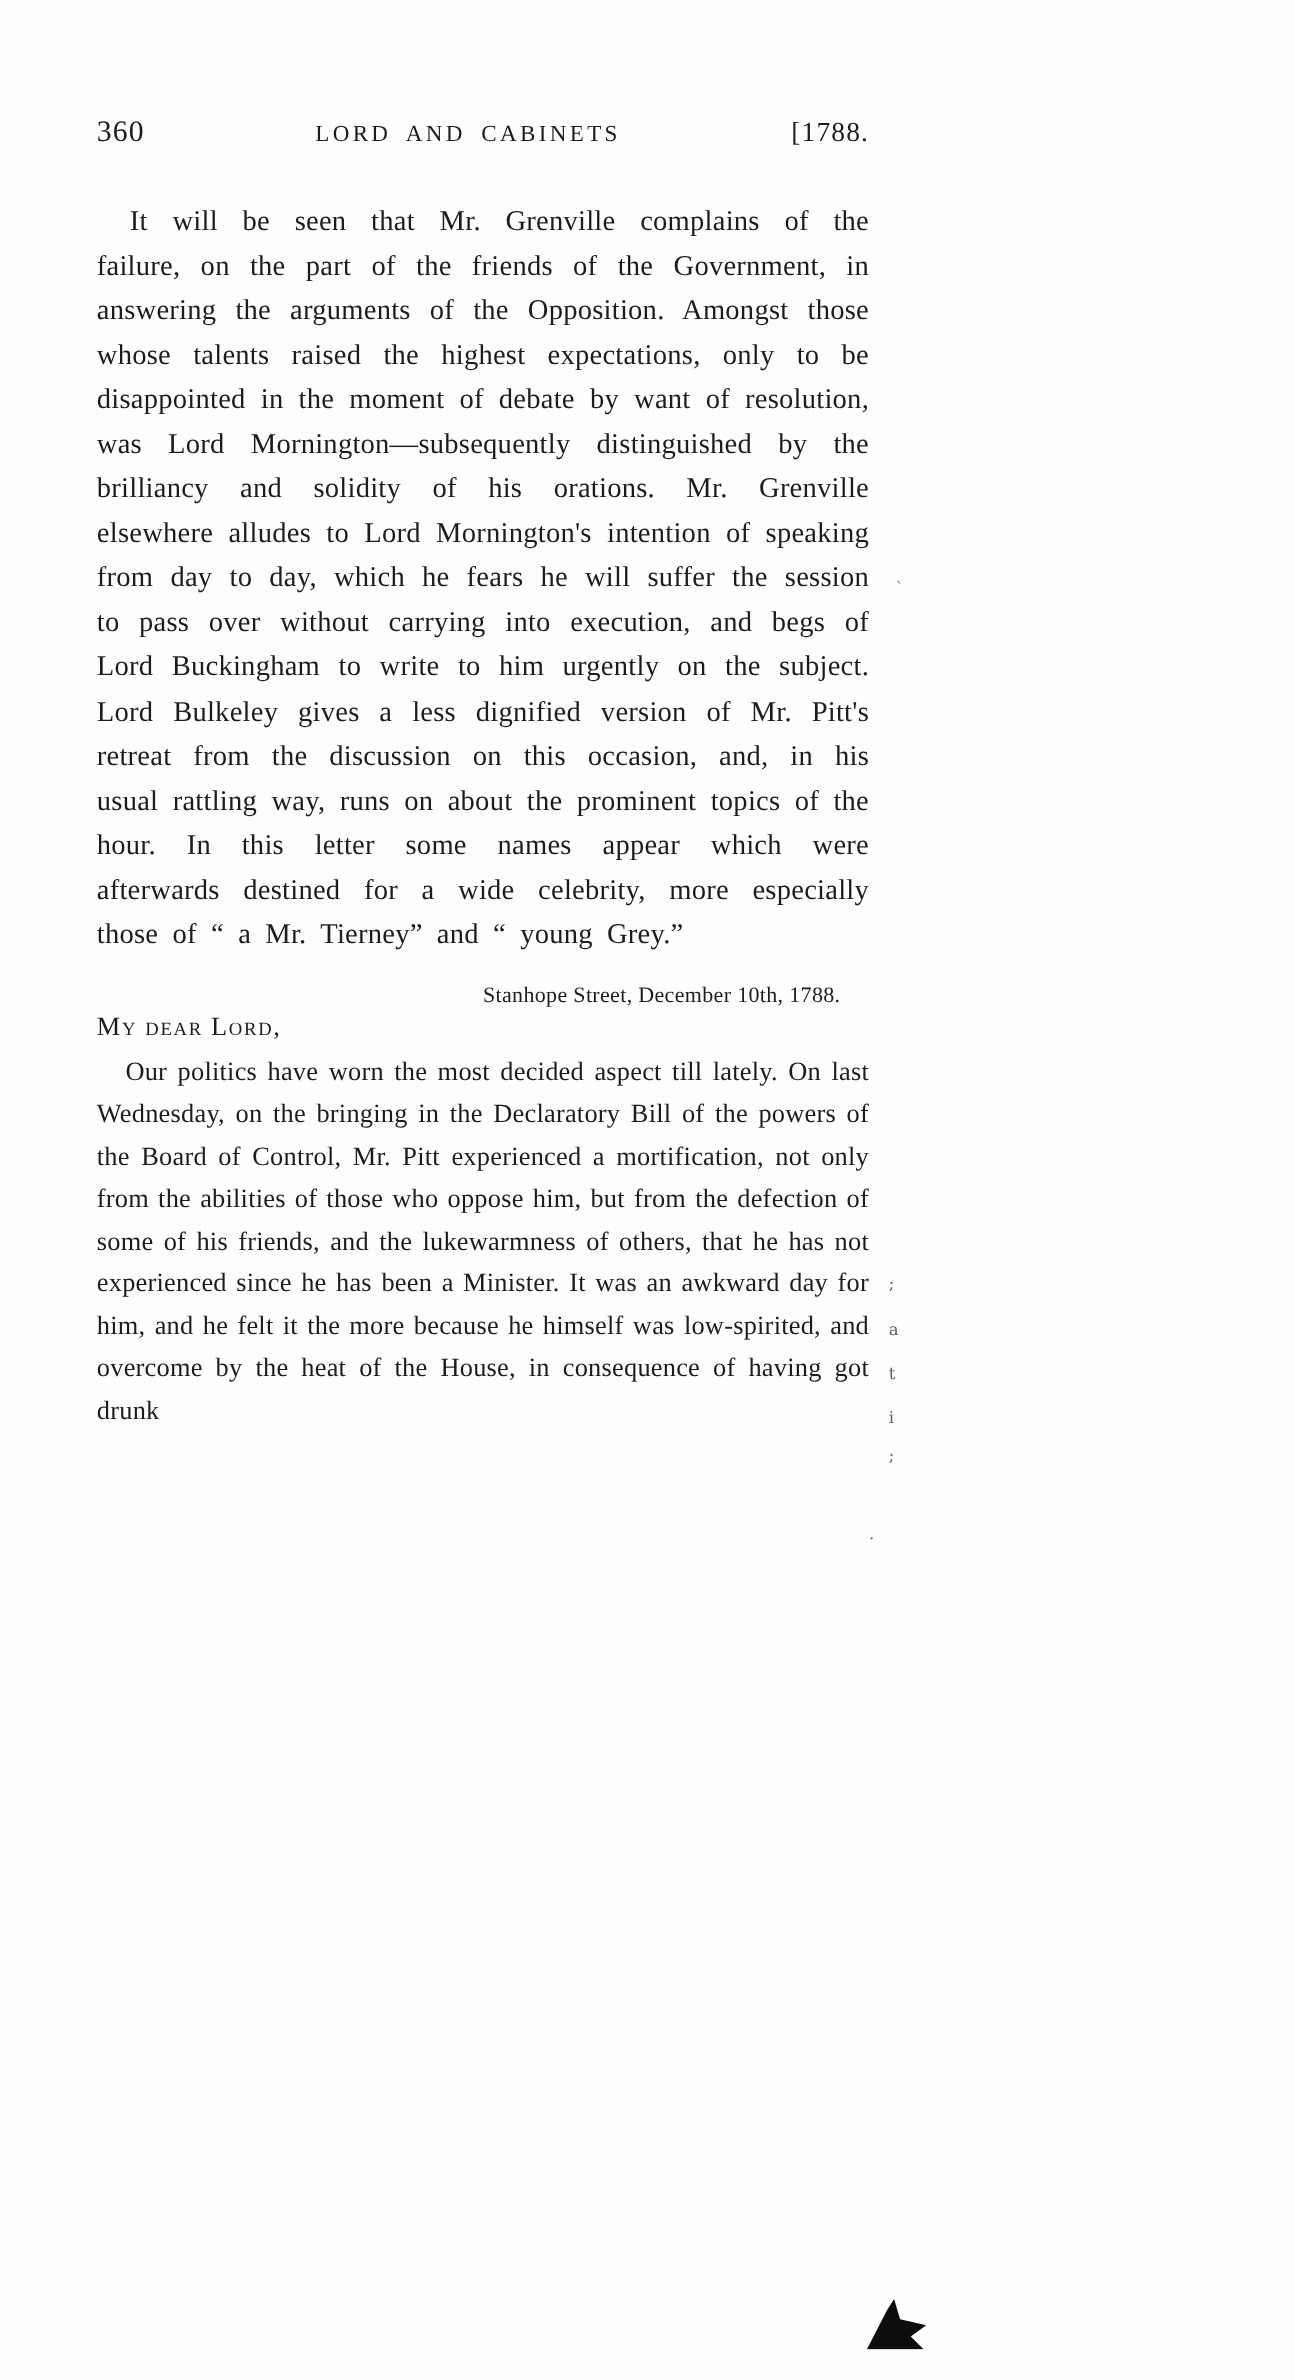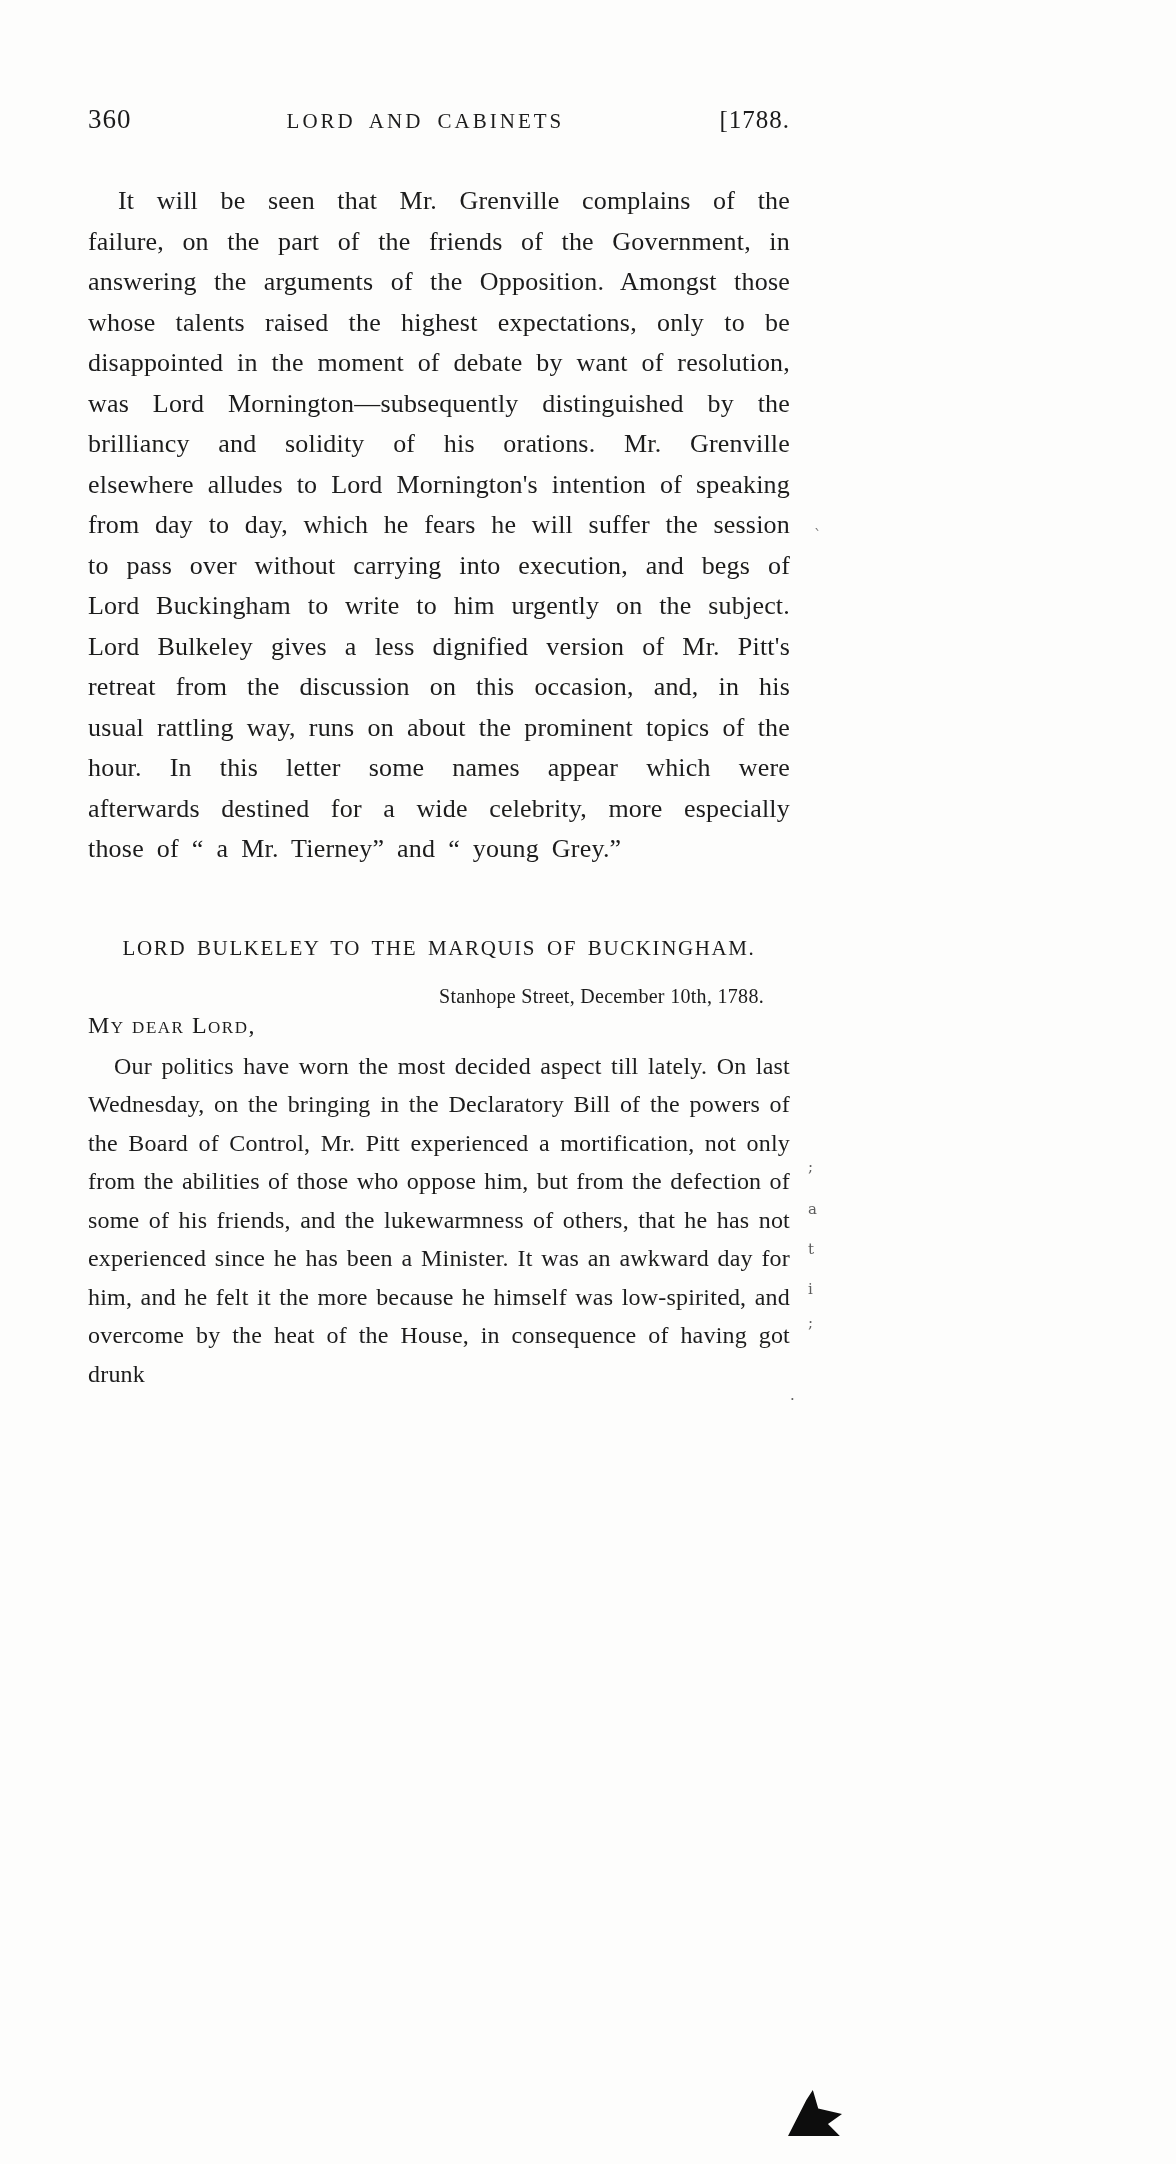--- a/index.html
+++ b/index.html
@@ -118,21 +118,20 @@
   <div class="content">
 
     <div class="page-header">
       <span class="page-number">360</span>
       <span class="running-title">LORD AND CABINETS</span>
       <span class="year-marker">[1788.</span>
     </div>
 
     <p class="intro">It will be seen that Mr. Grenville complains of the failure, on the part of the friends of the Government, in answering the arguments of the Opposition.  Amongst those whose talents raised the highest expectations, only to be disappointed in the moment of debate by want of resolution, was Lord Mornington—subsequently distinguished by the brilliancy and solidity of his orations. Mr. Grenville elsewhere alludes to Lord Mornington's intention of speaking from day to day, which he fears he will suffer the session to pass over without carrying into execution, and begs of Lord Buckingham to write to him urgently on the subject.  Lord Bulkeley gives a less dignified version of Mr. Pitt's retreat from the discussion on this occasion, and, in his usual rattling way, runs on about the prominent topics of the hour. In this letter some names appear which were afterwards destined for a wide celebrity, more especially those of “ a Mr. Tierney” and “ young Grey.”</p>
 
-    <h2 class="letter-heading">LORD BULKELEY TO THE MARQUIS OF BUCKINGHAM.</h2>
 
     <div class="dateline">Stanhope Street, December 10th, 1788.</div>
 
     <div class="salutation">My dear Lord,</div>
 
     <p class="letter-body">Our politics have worn the most decided aspect till lately. On last Wednesday, on the bringing in the Declaratory Bill of the powers of the Board of Control, Mr. Pitt experienced a mortification, not only from the abilities of those who oppose him, but from the defection of some of his friends, and the lukewarmness of others, that he has not experienced since he has been a Minister.  It was an awkward day for him, and he felt it the more because he himself was low-spirited, and overcome by the heat of the House, in consequence of having got drunk</p>
 
   </div>
 
   <span class="spk s0">`</span>

